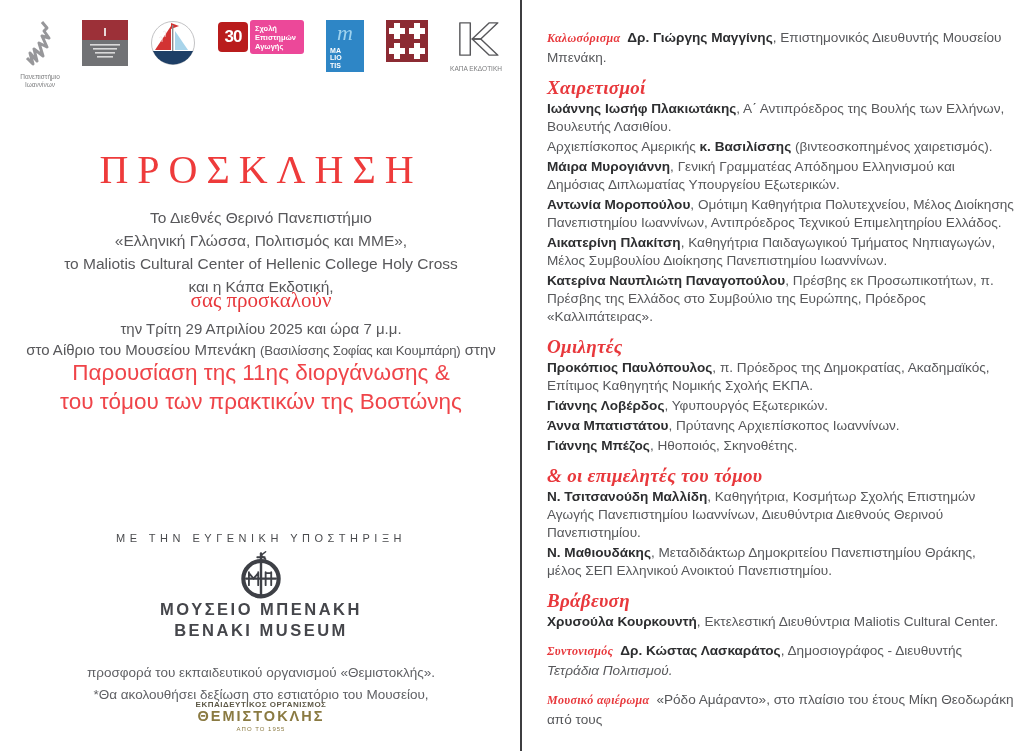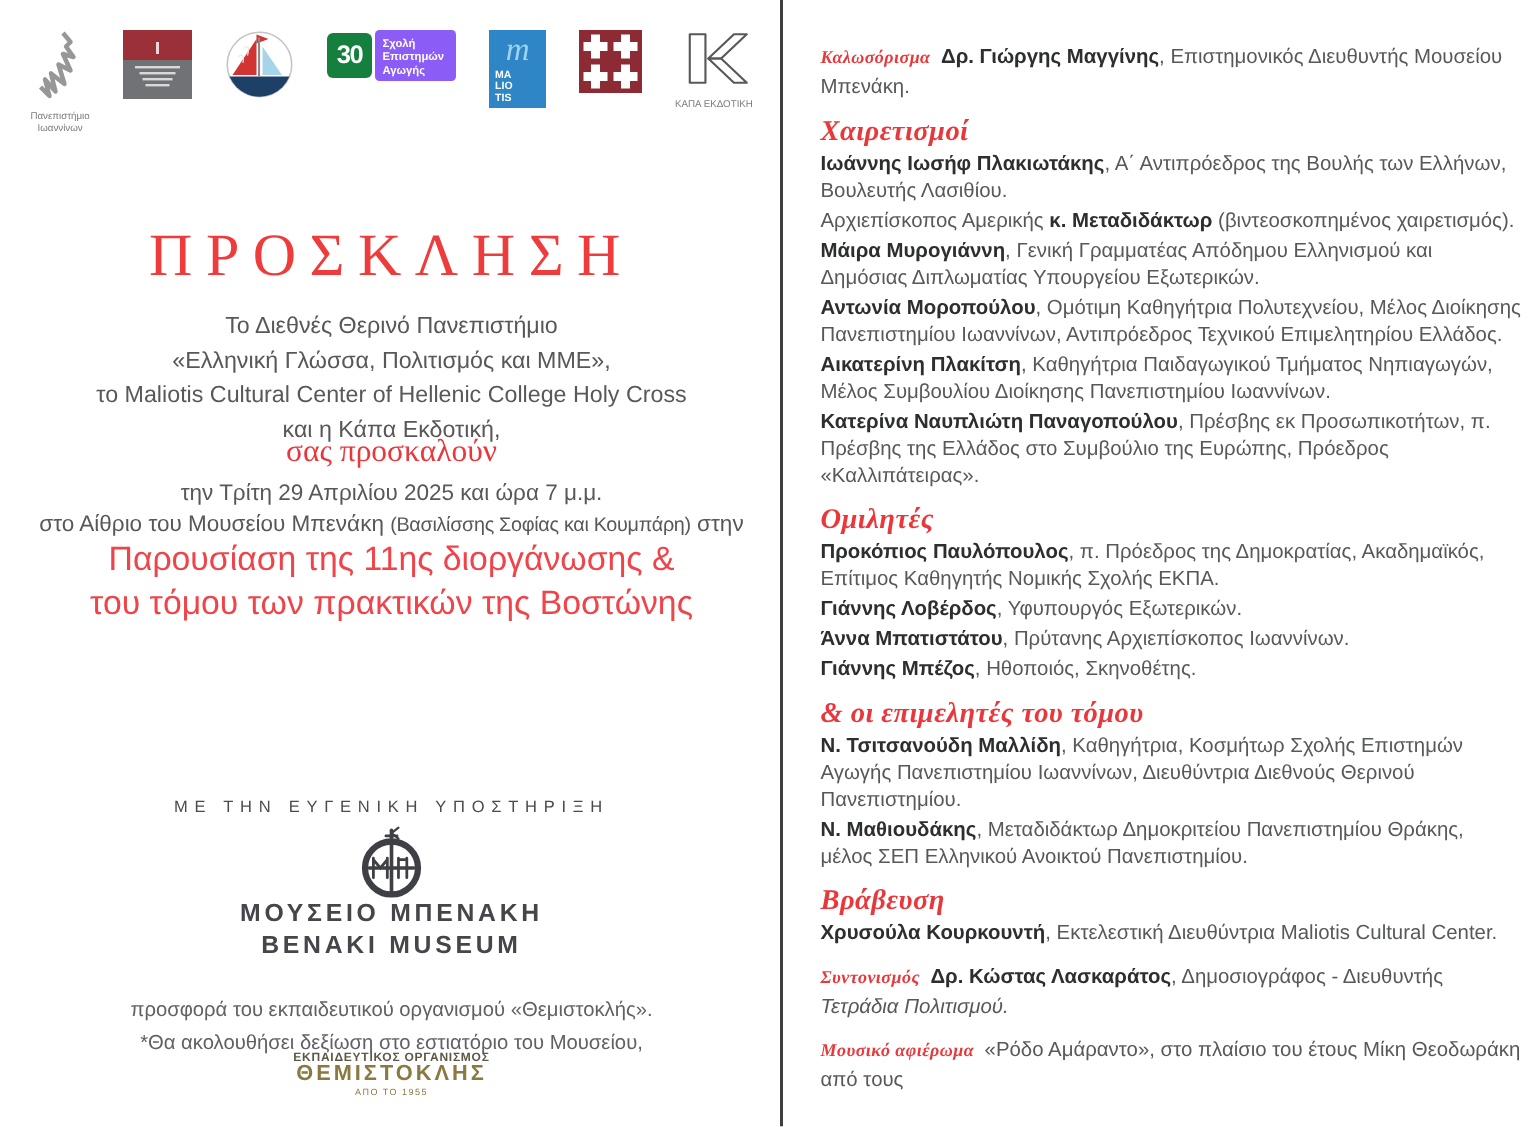--- a/index.html
+++ b/index.html
@@ -8,22 +8,22 @@
     font-family:"Liberation Sans",sans-serif;-webkit-font-smoothing:antialiased;
   }
   .divider{position:absolute;left:520px;top:0;width:2px;height:751px;background:#3d3e40;}
 
   
   #left{position:absolute;left:12px;top:0;width:498px;text-align:center;}
   .logos{position:absolute;top:20px;left:0;width:100%;display:flex;justify-content:center;align-items:flex-start;gap:22px;}
   .logo{position:relative;flex:0 0 auto;}
   .logo-caption{font-size:6.5px;color:#7b7c7e;line-height:8px;margin-top:3px;text-align:center;white-space:pre-line;}
   .logo30{display:flex;align-items:center;}
-  .logo30-num{width:30px;height:30px;background:#15803d;border-radius:4px;color:#fff;font-weight:bold;font-size:17px;line-height:30px;text-align:center;letter-spacing:-1px;}
-  .logo30-box{width:54px;height:34px;background:#8b5cf6;border-radius:3px;margin-left:2px;color:#fff;font-size:7.5px;line-height:9px;font-weight:bold;text-align:left;padding:4px 0 0 5px;box-sizing:border-box;}
+  .logo30-num{width:30px;height:30px;background:#b91c1c;border-radius:4px;color:#fff;font-weight:bold;font-size:17px;line-height:30px;text-align:center;letter-spacing:-1px;}
+  .logo30-box{width:54px;height:34px;background:#ec4899;border-radius:3px;margin-left:2px;color:#fff;font-size:7.5px;line-height:9px;font-weight:bold;text-align:left;padding:4px 0 0 5px;box-sizing:border-box;}
   .maliotis{width:38px;height:52px;background:#2e86c6;position:relative;}
   .maliotis-m{position:absolute;top:1px;left:0;width:100%;text-align:center;color:#9fd3ef;font-family:"Liberation Serif",serif;font-style:italic;font-size:22px;line-height:24px;}
   .maliotis-txt{position:absolute;left:4px;bottom:3px;color:#fff;font-size:7px;font-weight:bold;line-height:7.5px;text-align:left;white-space:pre-line;}
 
   .big-title{position:absolute;top:146px;left:0;width:100%;font-family:"Liberation Serif",serif;font-size:40px;letter-spacing:9px;color:#ee3b3b;font-weight:normal;}
   .intro{position:absolute;top:206px;left:0;width:100%;font-size:15.5px;line-height:23px;color:#58585b;}
   .invite{position:absolute;top:288px;left:0;width:100%;font-family:"Liberation Serif",serif;font-size:21px;color:#e8383c;}
   .datetime{position:absolute;top:318px;left:0;width:100%;font-size:15px;line-height:21px;color:#58585b;}
   .seg-n{font-size:13.2px;letter-spacing:-0.2px;}
   .event-title{position:absolute;top:358px;left:0;width:100%;font-size:22.5px;line-height:29px;color:#ef4449;}
@@ -180,21 +180,21 @@
   <div class="themis-since">ΑΠΟ ΤΟ 1955</div>
 </div>
 
 <div id="right">
     <div class="section">
       <div class="lead"><span class="sec-heading">Καλωσόρισμα</span><span class="seg-b">Δρ. Γιώργης Μαγγίνης</span><span>, Επιστημονικός Διευθυντής Μουσείου Μπενάκη.</span></div>
     </div>
     <div class="section">
       <span class="sec-heading block">Χαιρετισμοί</span>
       <div class="entry"><span class="seg-b">Ιωάννης Ιωσήφ Πλακιωτάκης</span><span>, Α΄ Αντιπρόεδρος της Βουλής των Ελλήνων, Βουλευτής Λασιθίου.</span></div>
-      <div class="entry"><span>Αρχιεπίσκοπος Αμερικής </span><span class="seg-b">κ. Μεταδιδάκτωρ</span><span> (βιντεοσκοπημένος χαιρετισμός).</span></div>
+      <div class="entry"><span>Αρχιεπίσκοπος Αμερικής </span><span class="seg-b">κ. Βασιλίσσης</span><span> (βιντεοσκοπημένος χαιρετισμός).</span></div>
       <div class="entry"><span class="seg-b">Μάιρα Μυρογιάννη</span><span>, Γενική Γραμματέας Απόδημου Ελληνισμού και Δημόσιας Διπλωματίας Υπουργείου Εξωτερικών.</span></div>
       <div class="entry"><span class="seg-b">Αντωνία Μοροπούλου</span><span>, Ομότιμη Καθηγήτρια Πολυτεχνείου, Μέλος Διοίκησης Πανεπιστημίου Ιωαννίνων, Αντιπρόεδρος Τεχνικού Επιμελητηρίου Ελλάδος.</span></div>
       <div class="entry"><span class="seg-b">Αικατερίνη Πλακίτση</span><span>, Καθηγήτρια Παιδαγωγικού Τμήματος Νηπιαγωγών, Μέλος Συμβουλίου Διοίκησης Πανεπιστημίου Ιωαννίνων.</span></div>
       <div class="entry"><span class="seg-b">Κατερίνα Ναυπλιώτη Παναγοπούλου</span><span>, Πρέσβης εκ Προσωπικοτήτων, π. Πρέσβης της Ελλάδος στο Συμβούλιο της Ευρώπης, Πρόεδρος «Καλλιπάτειρας».</span></div>
     </div>
     <div class="section">
       <span class="sec-heading block">Ομιλητές</span>
       <div class="entry"><span class="seg-b">Προκόπιος Παυλόπουλος</span><span>, π. Πρόεδρος της Δημοκρατίας, Ακαδημαϊκός, Επίτιμος Καθηγητής Νομικής Σχολής ΕΚΠΑ.</span></div>
       <div class="entry"><span class="seg-b">Γιάννης Λοβέρδος</span><span>, Υφυπουργός Εξωτερικών.</span></div>
       <div class="entry"><span class="seg-b">Άννα Μπατιστάτου</span><span>, Πρύτανης Αρχιεπίσκοπος Ιωαννίνων.</span></div>

